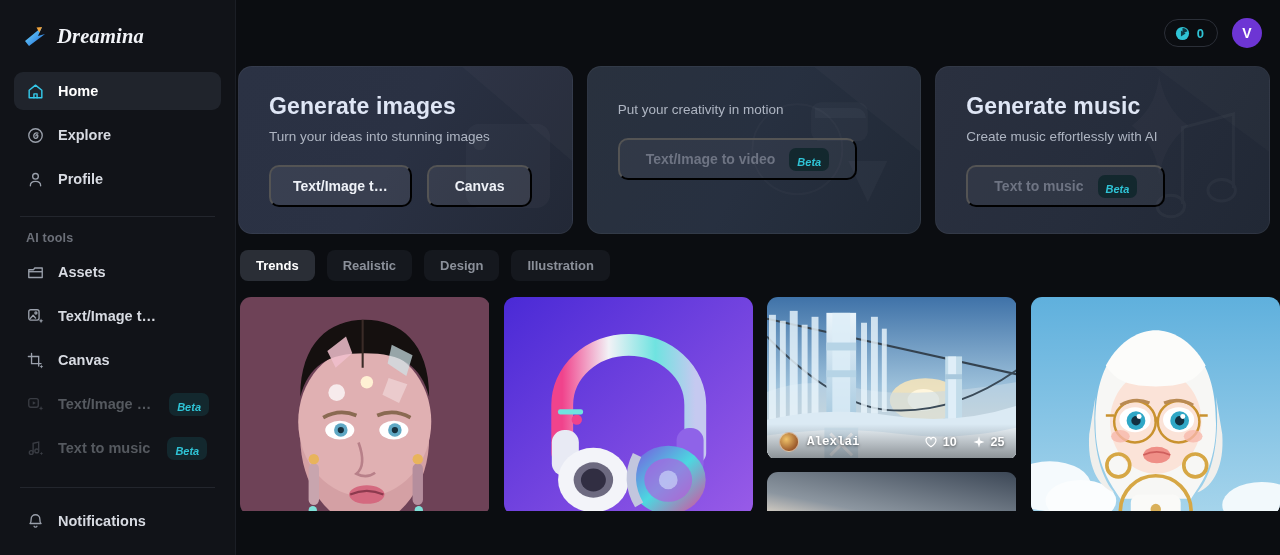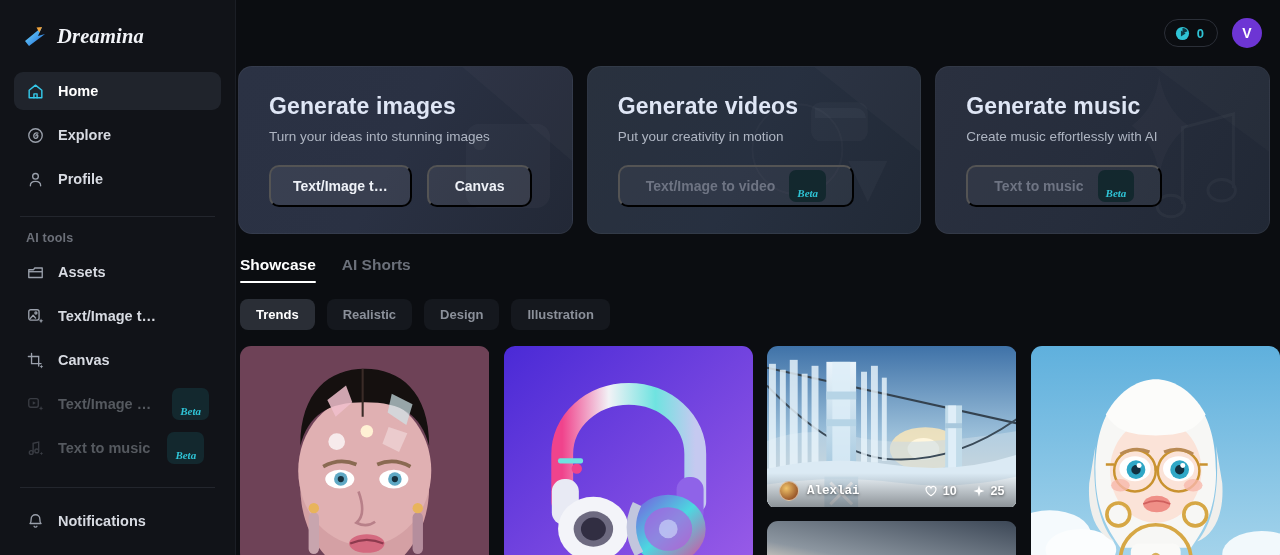--- a/index.html
+++ b/index.html
@@ -50,25 +50,25 @@
 
   .divider {
     height: 1px; background: #23262d;
     margin: 12px 20px 0 20px;
   }
   .section-label {
     color: #6c7079; font-size: 12.5px;
     padding: 14px 0 8px 26px; letter-spacing: .2px; font-weight: bold;
   }
   .beta {
-    font-family: Liberation Serif, serif;
+    font-family: Liberation Sans, sans-serif;
     font-style: italic; font-weight: bold;
     font-size: 11px; color: #2fc4d6;
     background: #13282e; border-radius: 7px;
-    padding: 18px 8px 3px 8px; line-height: 1;
+    padding: 9px 8px 3px 8px; line-height: 1;
     margin-left: 4px;
   }
 
   
   .main {
     flex: 1; height: 555px; background: #0b0d11;
     position: relative; overflow: hidden;
   }
   .topbar {
     height: 66px; display: flex; align-items: center;
@@ -329,21 +329,20 @@
       </div>
 
       <div class="card c2">
         <svg class="card-deco" viewBox="0 0 340 168">
           <path d="M200 -25 L350 95 L350 -25 Z" fill="#ffffff" opacity=".022"></path>
           <path d="M232 42 h42 a10 10 0 0 1 10 10 v0 h-52 Z" fill="#ffffff" opacity=".03"></path>
           <rect x="228" y="36" width="58" height="40" rx="10" fill="#ffffff" opacity=".028"></rect>
           <path d="M266 96 l40 0 l-20 42 Z" fill="#ffffff" opacity=".03"></path>
           <circle cx="214" cy="84" r="46" fill="none" stroke="#ffffff" stroke-width="2" opacity=".022"></circle>
         </svg>
-        <h2>Generate videos</h2>
         <p>Put your creativity in motion</p>
         <div class="card-btns">
           <button class="cbtn muted wide">
             <span>Text/Image to video</span>
             <span class="beta">Beta</span>
           </button>
         </div>
       </div>
 
       <div class="card c3">
@@ -360,28 +359,20 @@
         <p>Create music effortlessly with AI</p>
         <div class="card-btns">
           <button class="cbtn muted wide">
             <span>Text to music</span>
             <span class="beta">Beta</span>
           </button>
         </div>
       </div>
     </div>
 
-    <div class="tabs">
-      <div class="tab active">
-        <span>Showcase</span>
-      </div>
-      <div class="tab">
-        <span>AI Shorts</span>
-      </div>
-    </div>
 
     <div class="chips">
       <div class="chip active">
         <span>Trends</span>
       </div>
       <div class="chip">
         <span>Realistic</span>
       </div>
       <div class="chip">
         <span>Design</span>

